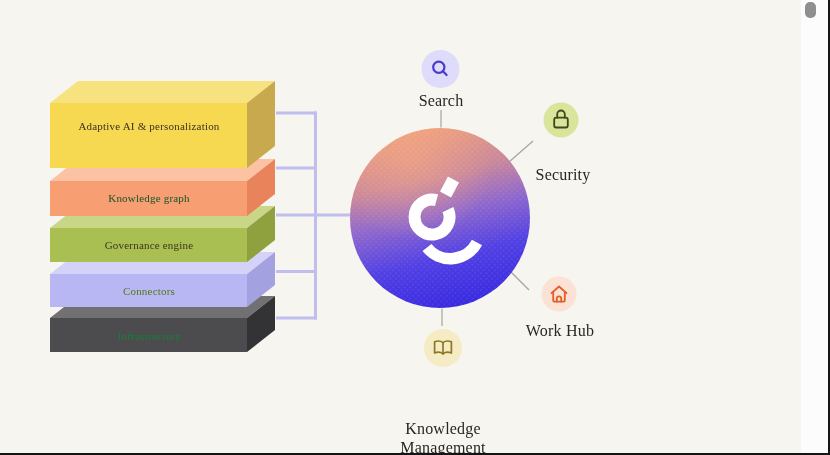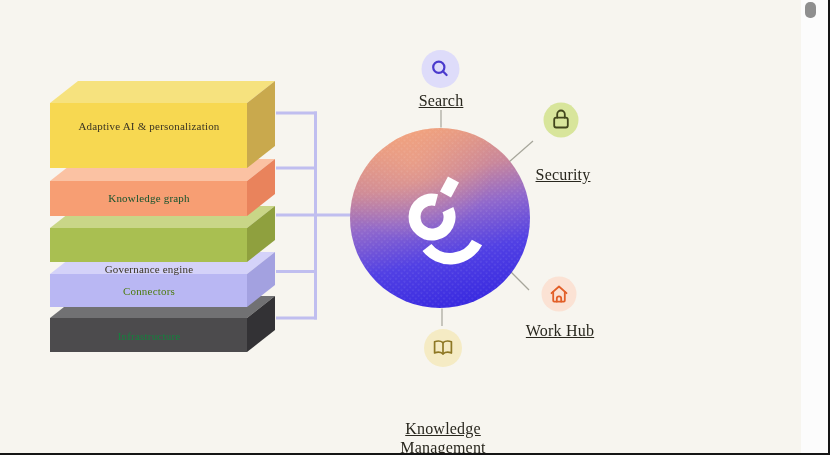--- a/index.html
+++ b/index.html
@@ -9,21 +9,21 @@
     font-family:"Liberation Serif","DejaVu Serif",serif;
     position:relative;
   }
   .canvas{position:absolute;inset:0;width:830px;height:455px;}
   svg.diagram{position:absolute;left:0;top:0;}
   .label{
     position:absolute;text-align:center;color:#2E2B20;
     font-size:15.5px;line-height:21px;letter-spacing:.2px;
   }
   .stack-label{font-size:11px;}
-  .node-label{font-size:16px;line-height:19px;color:#29271E;text-decoration:underline;}
+  .node-label{font-size:16px;line-height:19px;color:#29271E;}
   .scroll-gutter{position:absolute;top:0;right:0;width:29px;height:455px;background:#FCFCFC;}
   .scroll-thumb{position:absolute;top:2px;left:805px;width:11px;height:16px;border-radius:5px;background:#8F8F8F;}
   .edge-right{position:absolute;top:0;right:0;width:2px;height:455px;background:#151515;}
   .edge-bottom{position:absolute;left:0;bottom:0;width:830px;height:2px;background:#151515;}
 </style>
 </head>
 <body>
 
 <div class="canvas">
 
@@ -124,21 +124,21 @@
       </g>
       <g stroke-width="1.7">
         <path d="M 443 342.6 C 440.8 340.9 437.3 340.7 434.6 341.8 L 434.6 353 C 437.3 351.9 440.8 352.1 443 353.8 C 445.2 352.1 448.7 351.9 451.4 353 L 451.4 341.8 C 448.7 340.7 445.2 340.9 443 342.6 Z" stroke="#8E7825"></path>
         <line x1="443" y1="342.6" x2="443" y2="353.8" stroke="#8E7825"></line>
       </g>
     </g>
   </svg>
 
   <div class="label stack-label" style="left:69px;top:116px;width:160px;color:#3A3423;">Adaptive AI &amp; personalization</div>
   <div class="label stack-label" style="left:49px;top:188px;width:200px;color:#14532d;">Knowledge graph</div>
-  <div class="label stack-label" style="left:49px;top:235px;width:200px;color:#3A3423;margin-top:24px;">Governance engine</div>
+  <div class="label stack-label" style="left:49px;top:235px;width:200px;color:#3A3423;">Governance engine</div>
   <div class="label stack-label" style="left:49px;top:281px;width:200px;color:#4d7c0f;">Connectors</div>
   <div class="label stack-label" style="left:49px;top:326px;width:200px;color:#15803d;">Infrastructure</div>
 
   <div class="label node-label" style="left:381px;top:91px;width:120px;">Search</div>
   <div class="label node-label" style="left:501px;top:145px;width:124px;margin-top:20px;">Security</div>
   <div class="label node-label" style="left:498px;top:321px;width:124px;">Work Hub</div>
   <div class="label node-label" style="left:381px;top:379px;width:124px;margin-top:40px;">Knowledge Management</div>
 
   <div class="scroll-gutter"></div>
   <div class="scroll-thumb"></div>

